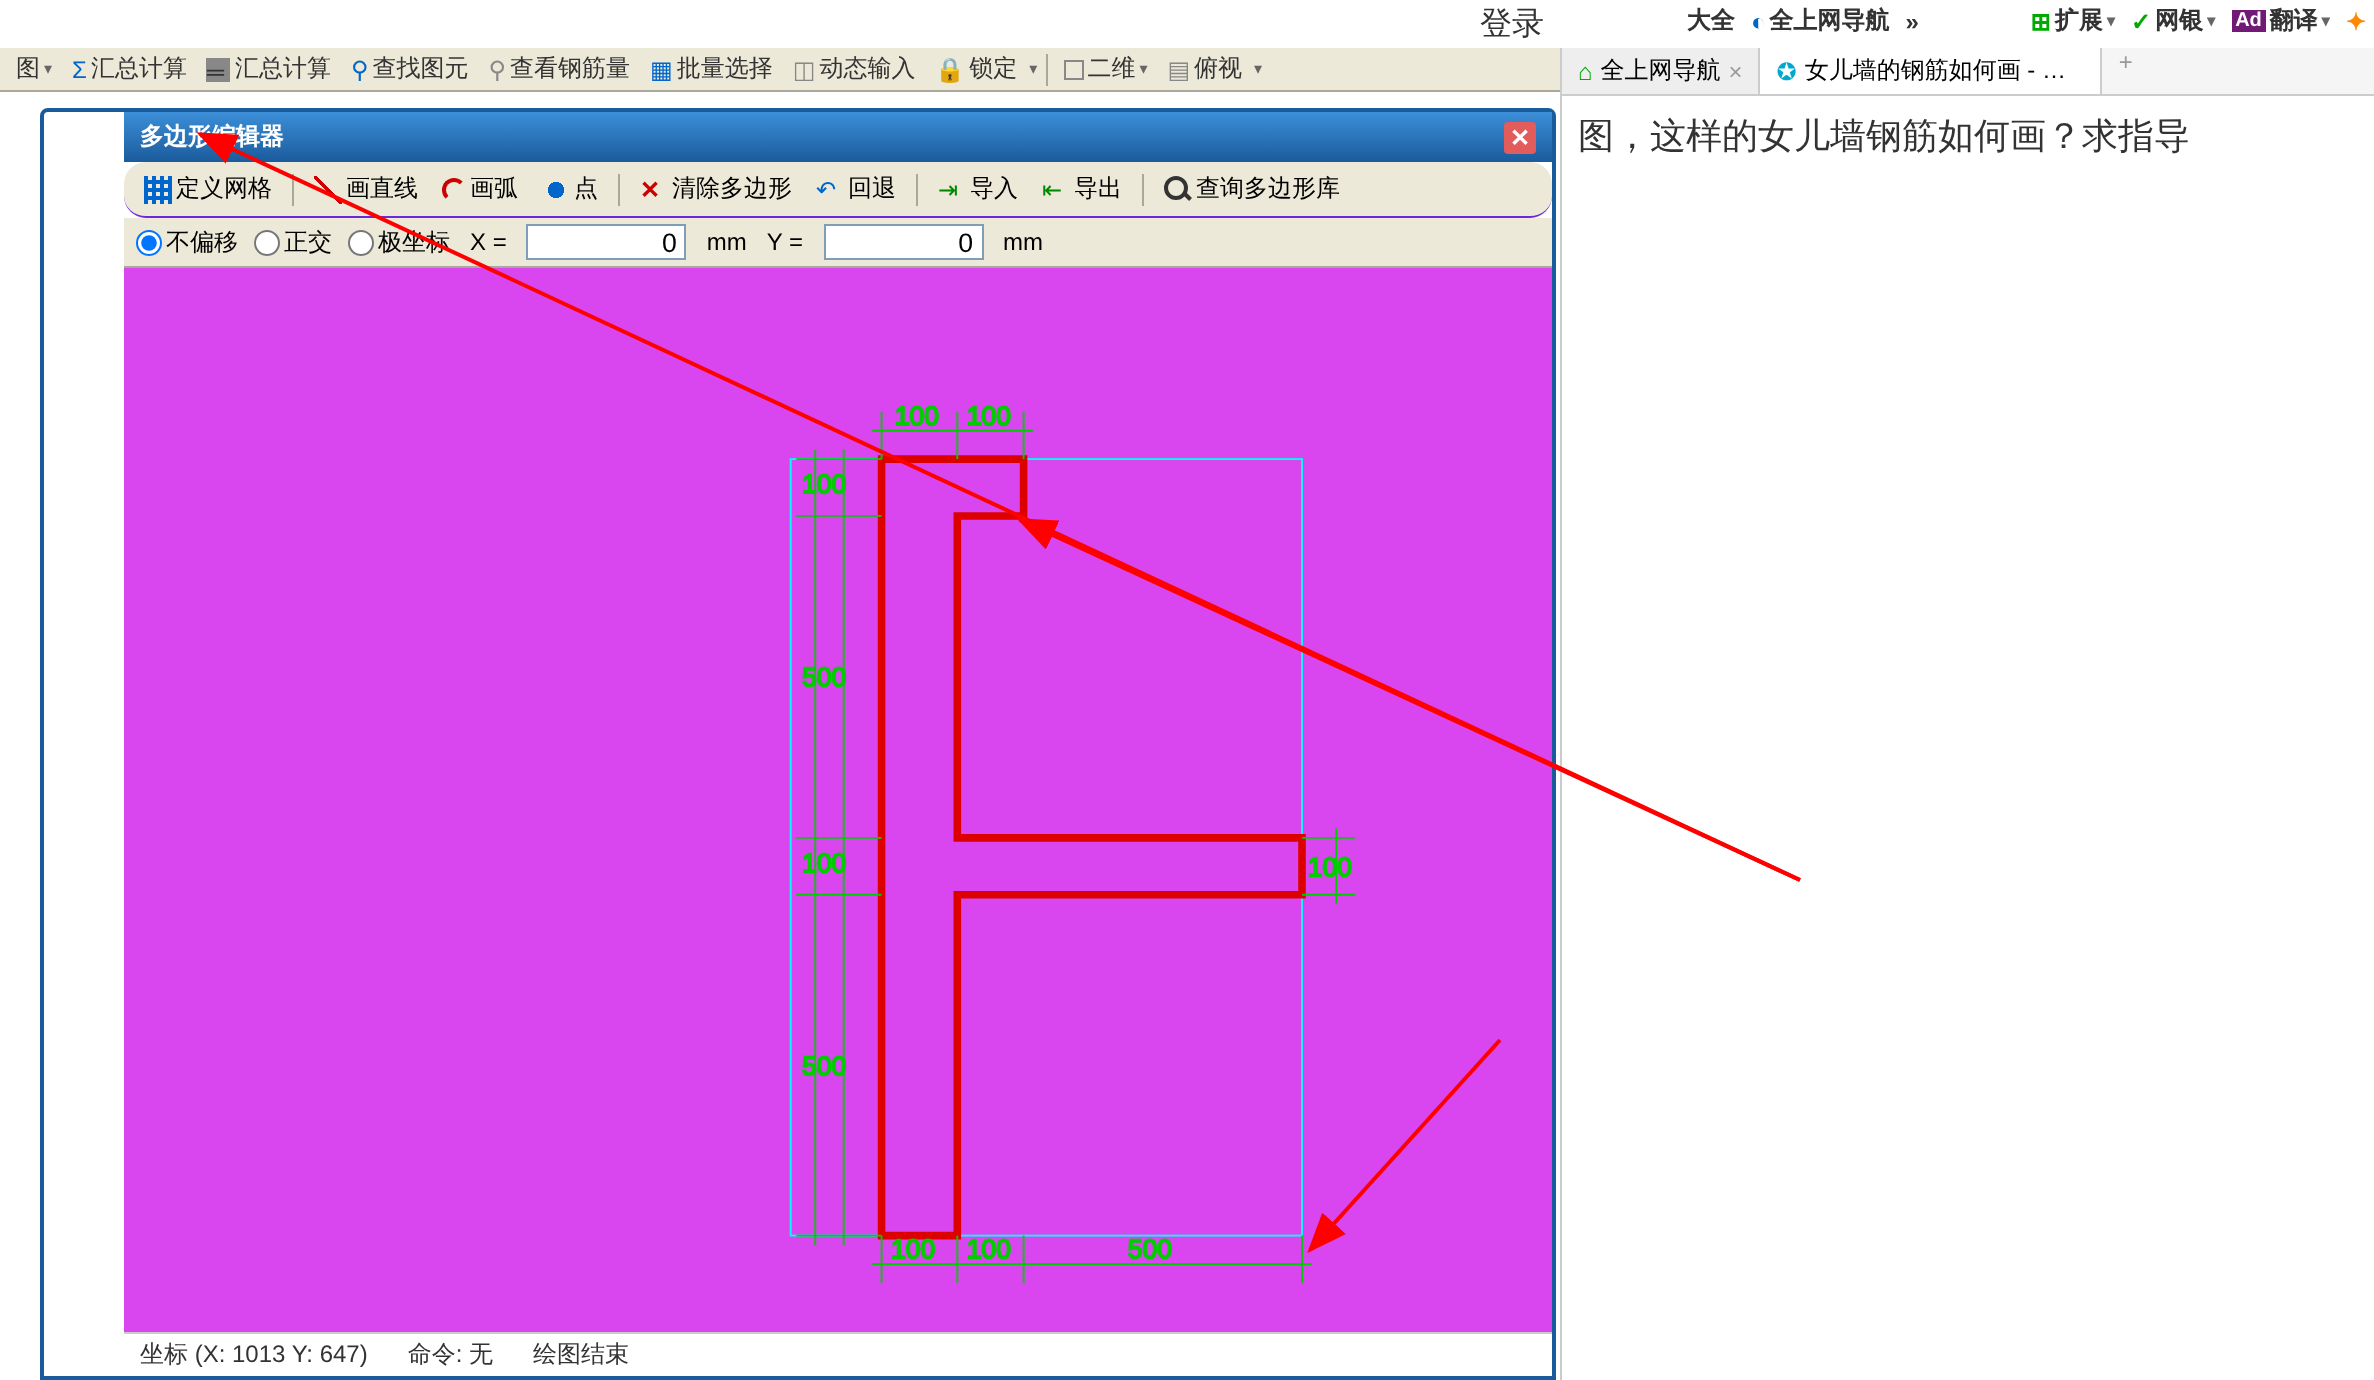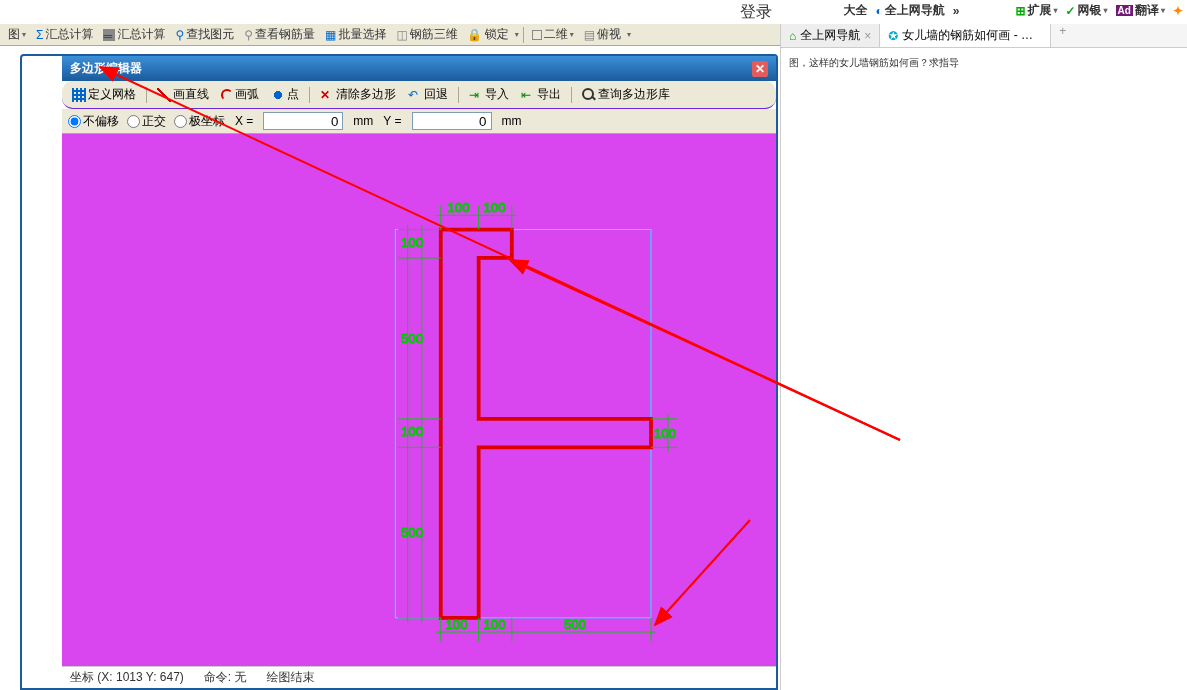--- a/index.html
+++ b/index.html
@@ -13,21 +13,21 @@
     .toolbar-item { display: flex; align-items: center; gap: 2px; padding: 1px 4px; font-size: 12px; cursor: pointer; color: #333; }
     .dropdown-arrow { color: #666; font-size: 8px; }
     
     
     .browser-area { position: absolute; top: 24px; left: 780px; right: 0; bottom: 0; background: #fff; border-left: 1px solid #ccc; }
     .tab-bar { display: flex; height: 24px; background: #f5f5f5; border-bottom: 1px solid #ccc; }
     .tab { display: flex; align-items: center; padding: 0 8px; gap: 4px; border-right: 1px solid #ccc; white-space: nowrap; overflow: hidden; font-size: 12px; background: #eee; }
     .tab.active { background: #fff; }
     .tab-close { color: #999; cursor: pointer; }
     .tab-add { padding: 0 8px; color: #999; cursor: pointer; }
-    .content-text { padding: 8px; font-size: 10px; color: #333; }
+    .content-text { padding: 8px; font-size: 18px; color: #333; }
     
     
     .dialog { position: absolute; top: 54px; left: 20px; width: 758px; height: 636px; border: 2px solid #1a5b9c; border-radius: 4px 4px 0 0; background: #fff; display: flex; flex-direction: column; padding-left: 40px; }
     .dialog-title { background: linear-gradient(#3c8fd8, #1a5b9c); color: #fff; padding: 4px 8px; font-size: 12px; display: flex; justify-content: space-between; align-items: center; font-weight: bold; }
     .dialog-close-btn { background: #e25c5c; color: #fff; width: 16px; height: 16px; display: flex; align-items: center; justify-content: center; border-radius: 2px; cursor: pointer; font-size: 12px; }
     
     .dialog-toolbar { background: #ece9d8; padding: 3px 6px; display: flex; gap: 4px; align-items: center; border-bottom: 1px solid #6d28d9; border-radius: 11px; }
     .tb-btn { display: flex; align-items: center; gap: 2px; padding: 2px 4px; font-size: 12px; cursor: pointer; }
     .tb-sep { width: 1px; height: 16px; background: #aca899; margin: 0 2px; }
     
@@ -117,21 +117,21 @@
   <span class="toolbar-item">
       <span style="color:#888">⚲</span>
       <span>查看钢筋量</span>
     </span>
   <span class="toolbar-item">
       <span style="color:#06c">▦</span>
       <span>批量选择</span>
     </span>
   <span class="toolbar-item">
       <span style="color:#888">◫</span>
-      <span>钢筋三维</span>
+      <span>动态输入</span>
     </span>
   <span class="toolbar-item">
       <span style="color:#888">🔒</span>
       <span>锁定</span>
     </span>
   <span class="dropdown-arrow">▾</span>
   <span class="tb-sep"></span>
   <span class="toolbar-item">
       <span style="border:1px solid #888;width:10px;height:10px;display:inline-block"></span>
       <span>二维</span>

